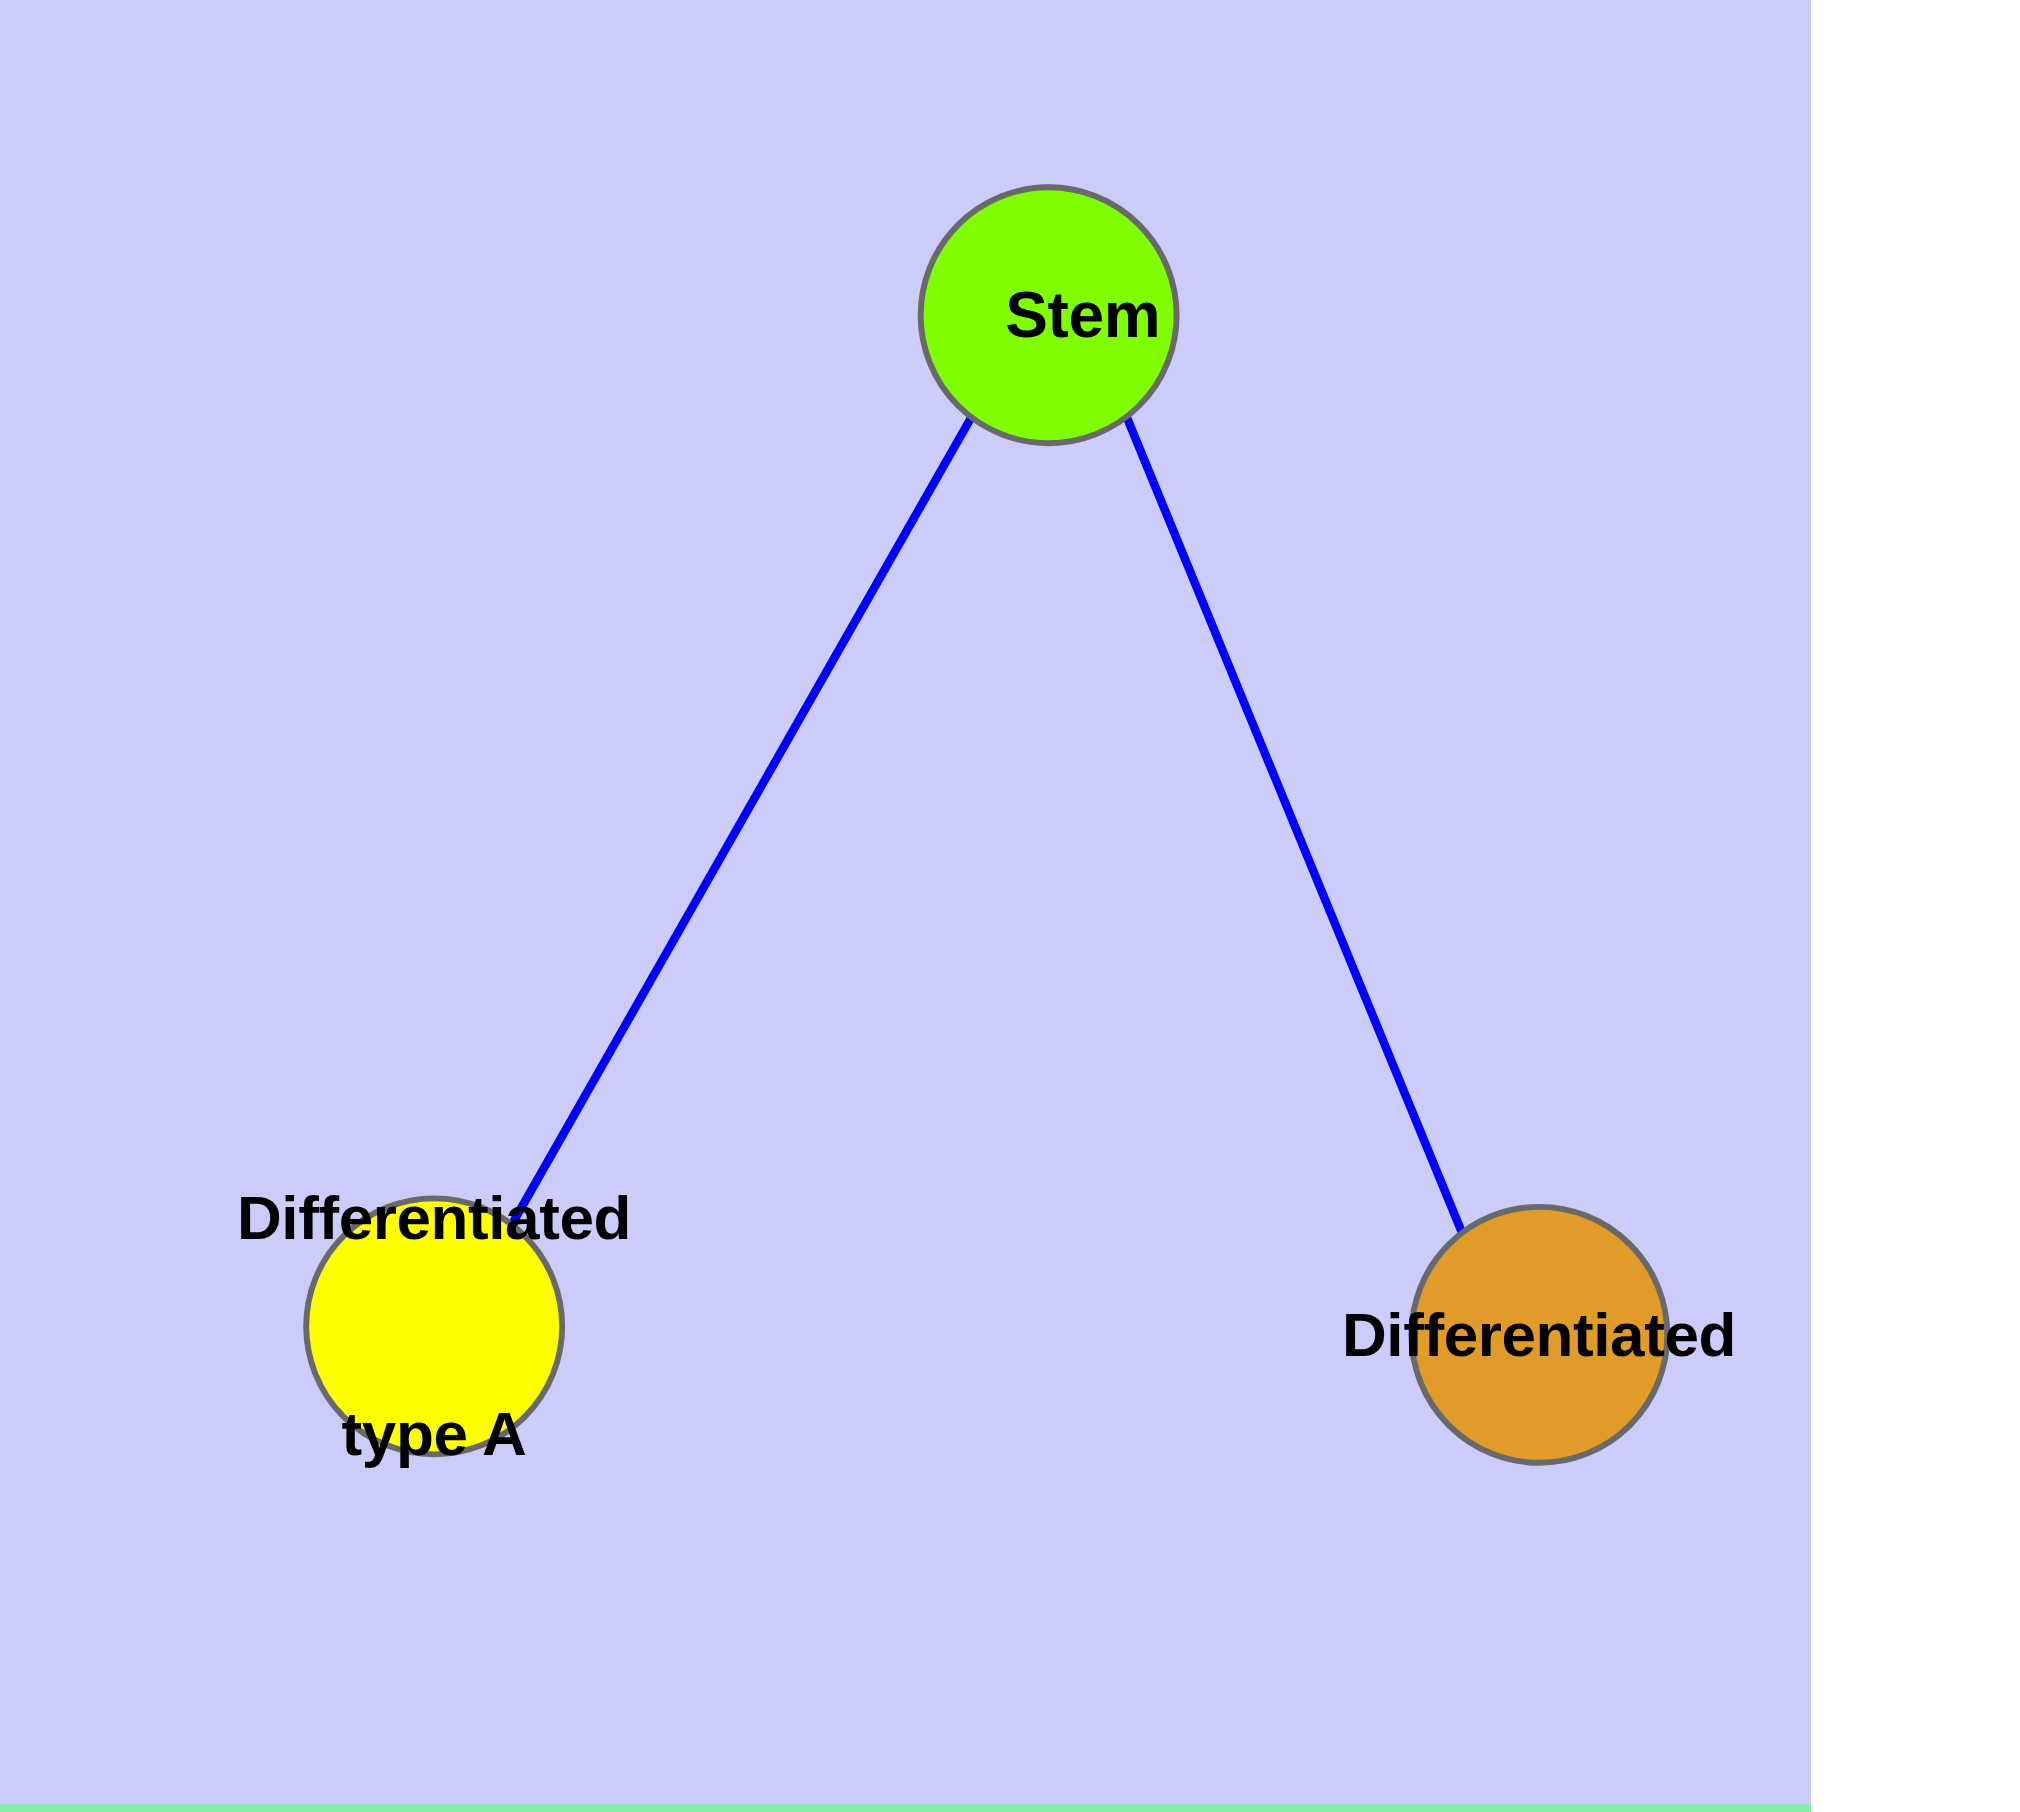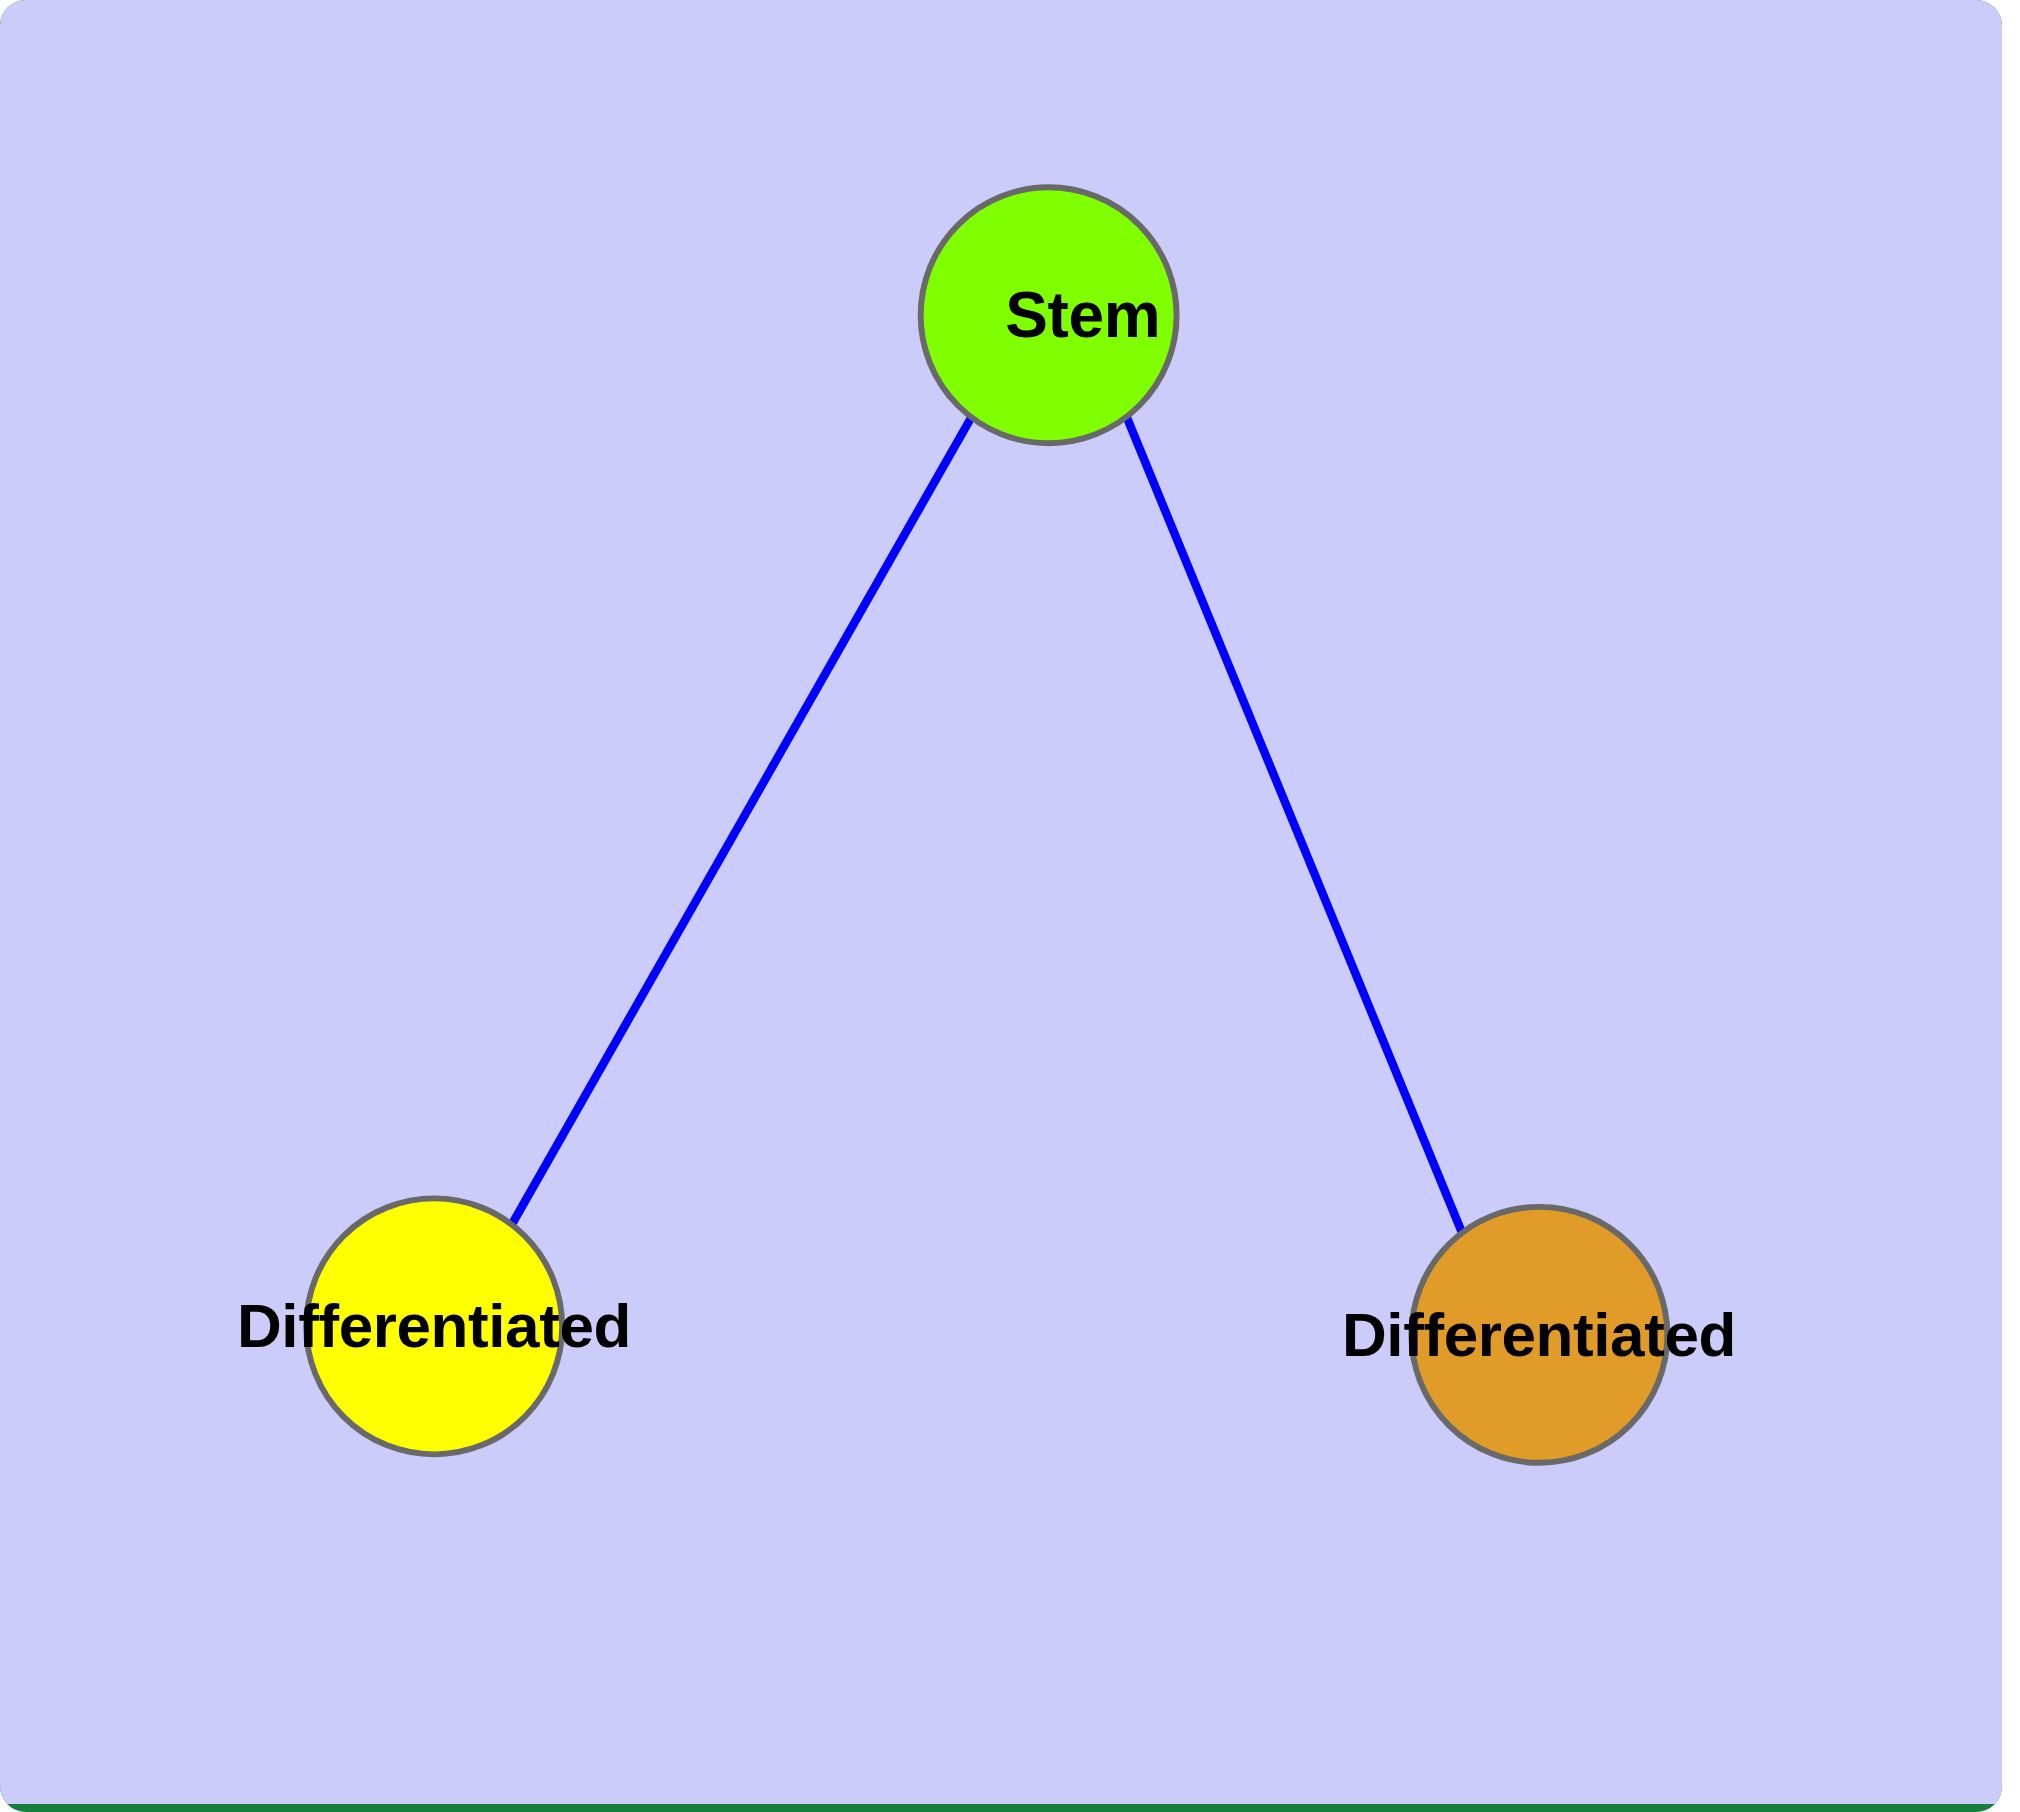--- a/index.html
+++ b/index.html
@@ -3,26 +3,25 @@
 <meta charset="utf-8">
 <title>Cell Differentiation Graph</title>
 <style>
   html, body {
     margin: 0;
     padding: 0;
     background: #ffffff;
   }
   #stage {
     position: relative;
-    width: 2002px;
+    width: 1811px;
     height: 1812px;
-    background: #15803d;
+    background: #86efac;
     overflow: hidden;
     font-family: "Liberation Sans", "DejaVu Sans", sans-serif;
-    border-radius: 26px;
   }
   #canvas-bg {
     position: absolute;
     left: 0;
     top: 0;
     width: 2012px;
     height: 1804px;
     background: #ccccfa;
   }
   #graph-svg {
@@ -65,20 +64,21 @@
       <circle cx="1816" cy="1575" r="151" fill="#e09b28" stroke="#696969" stroke-width="7"></circle>
     </g>
   </svg>
 
   <div class="node-label single" style="left: 1048px; top: 315px; font-size: 64px; color: rgb(0, 0, 0);">
     <span>Stem</span>
   </div>
 
   <div class="node-label" style="left: 434px; top: 1326px; font-size: 62px; color: rgb(0, 0, 0);">
     <div>Differentiated</div>
+    <div>type A</div>
   </div>
 
   <div class="node-label" style="left: 1539px; top: 1335px; font-size: 62px; color: rgb(0, 0, 0);">
     <div>Differentiated</div>
   </div>
 
 </div>
 
 
 </body></html>

